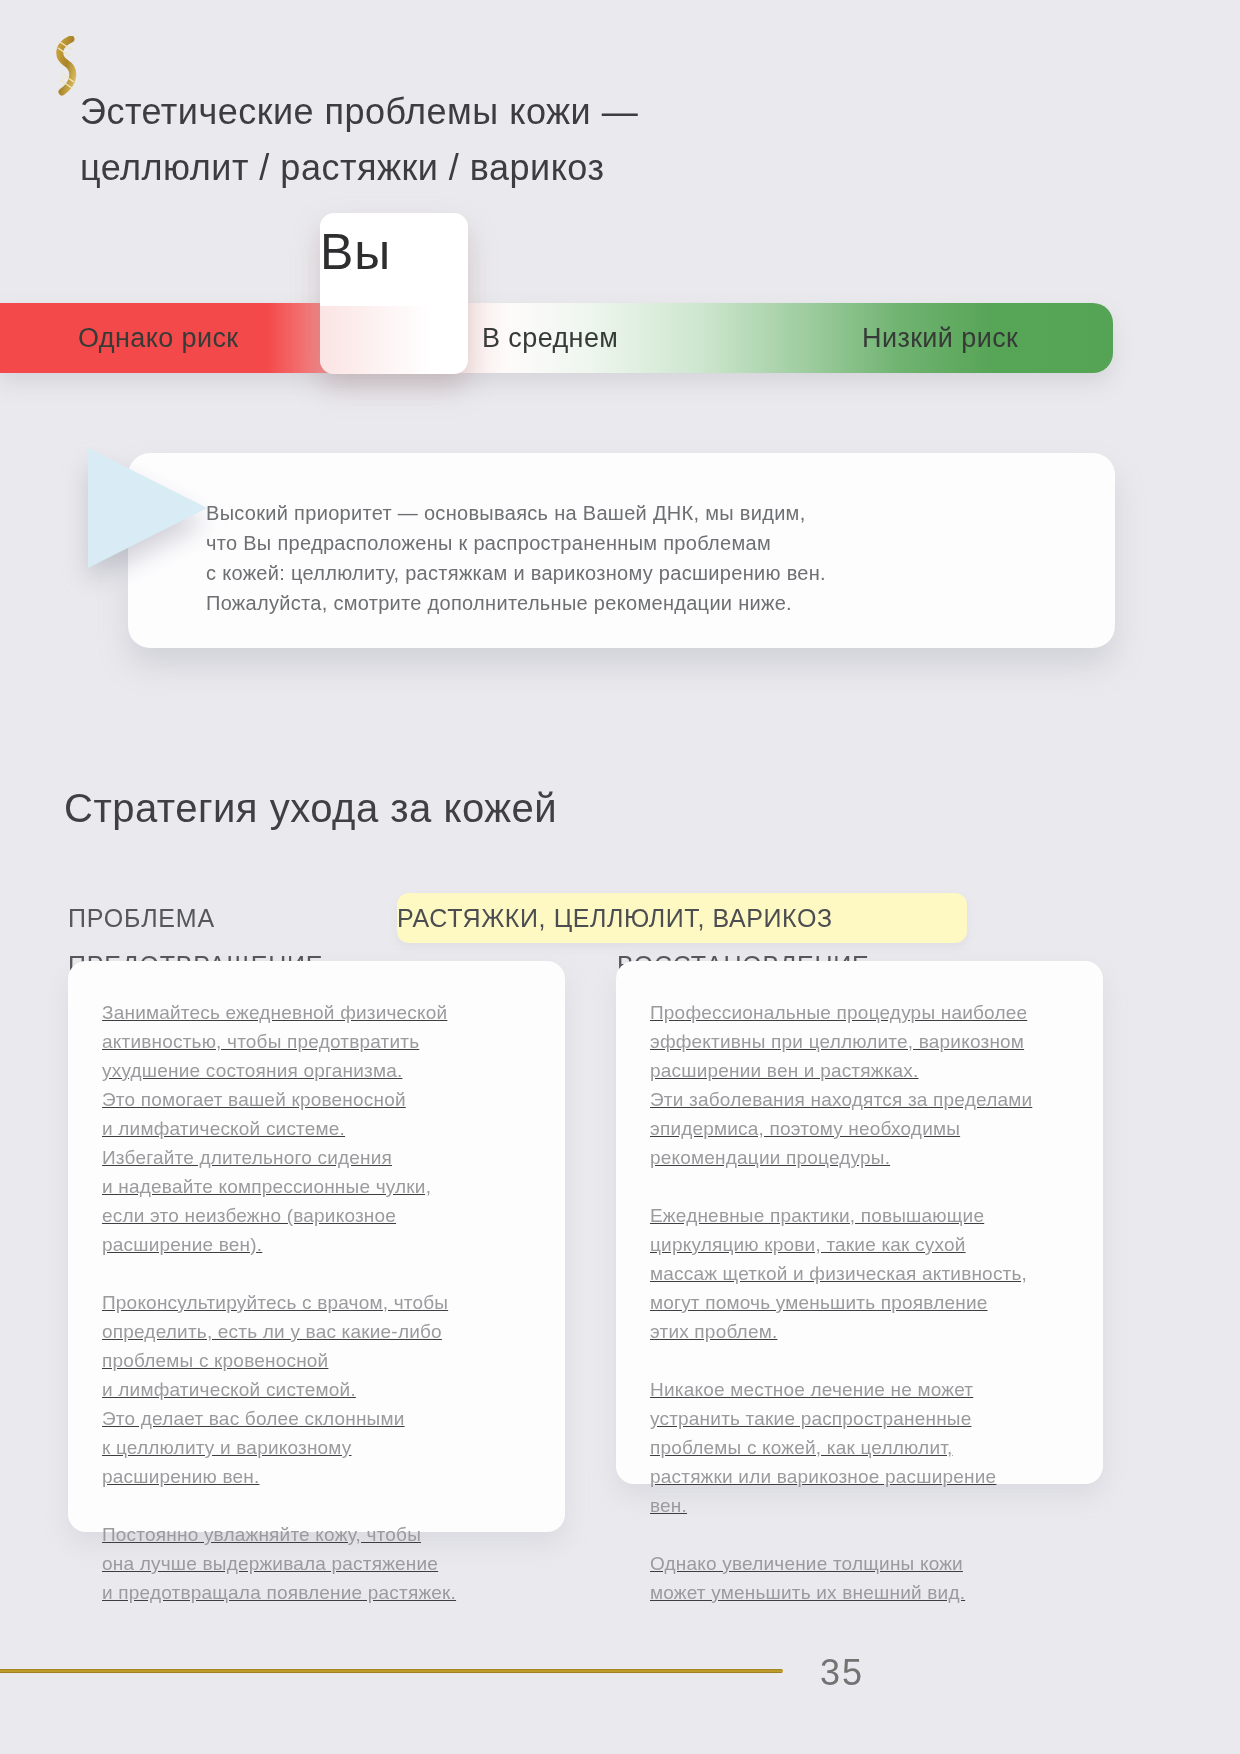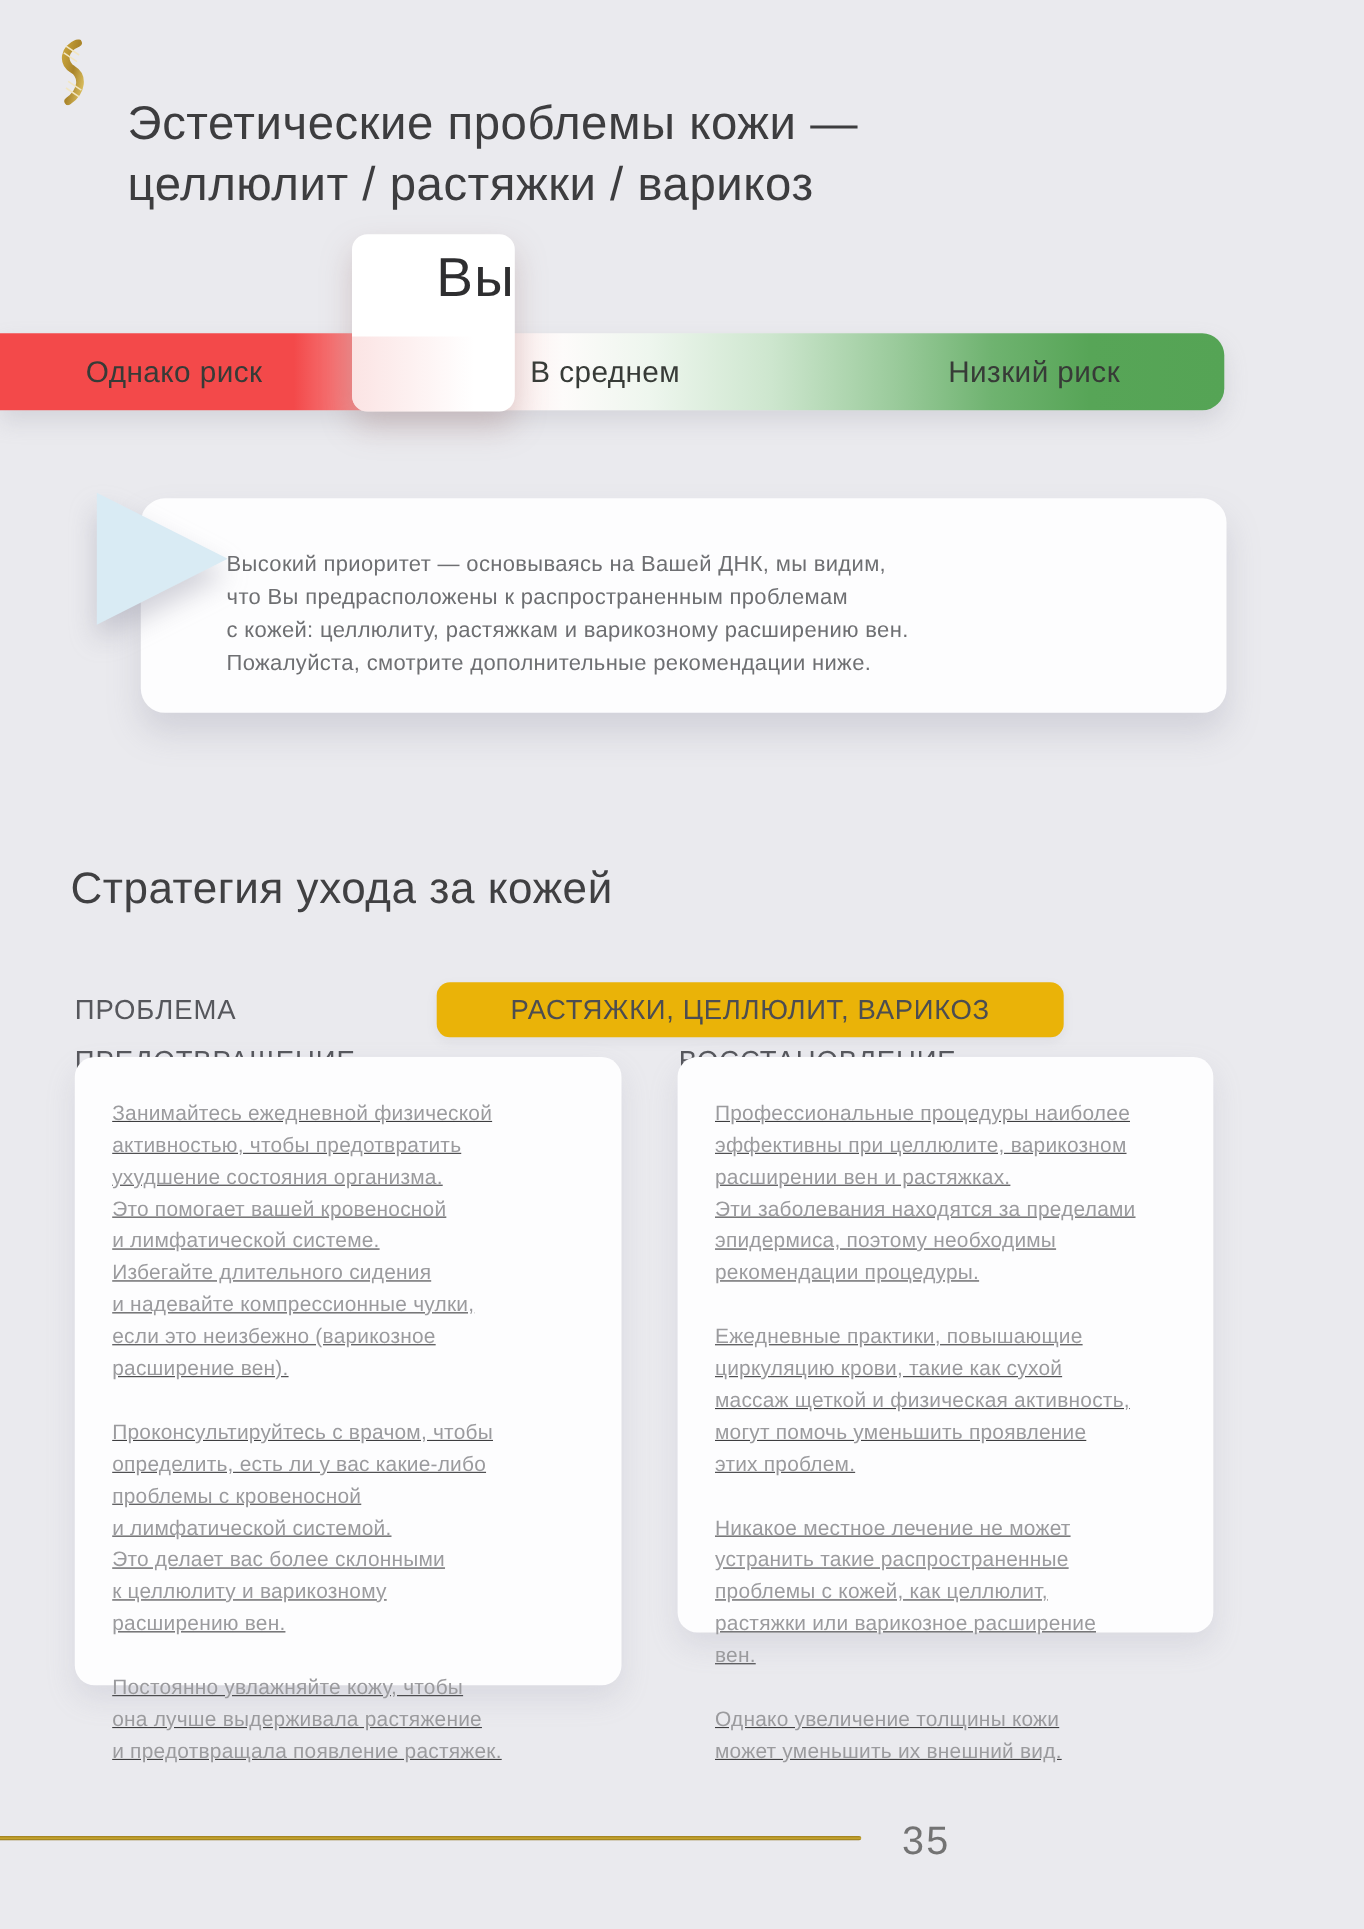--- a/index.html
+++ b/index.html
@@ -6,22 +6,22 @@
   .page{
     position:relative;width:1240px;height:1754px;margin:0 auto;
     background:#eaeaee;overflow:hidden;
     font-family:"Liberation Sans","DejaVu Sans",sans-serif;
     color:#3e3e40;
   }
   
   .logo{position:absolute;left:50px;top:36px;width:32px;height:60px;}
   .title{
     position:absolute;left:80px;top:84px;
-    font-size:43px;font-weight:200;line-height:56px;
-    color:#3d3d3f;letter-spacing:.5px;margin-left:36px;
+    font-size:36px;font-weight:200;line-height:56px;
+    color:#3d3d3f;letter-spacing:.5px;
   }
   
   .risk-bar{
     position:absolute;left:0;top:303px;width:1113px;height:70px;
     border-radius:0 20px 20px 0;
     background:linear-gradient(to right,
       #f3494a 0%, #f3494a 24%,
       #f9b9b9 33%, #fce9e9 40%,
       #fdfbfa 46%, #eef6ee 53%,
       #cde6ce 63%, #9bcb9c 73%,
@@ -32,21 +32,21 @@
     position:absolute;top:0;height:70px;line-height:70px;
     font-size:27px;font-weight:400;color:#373b37;letter-spacing:.4px;
   }
   .lbl-high{left:78px;color:#402c2c;}
   .lbl-mid{left:482px;color:#3f4540;}
   .lbl-low{left:862px;color:#28402a;}
   .marker{
     position:absolute;left:320px;top:213px;width:148px;height:161px;
     background:#ffffff;border-radius:14px;z-index:3;
     box-shadow:0 14px 28px rgba(160,125,125,.35);
-    text-align:right;
+    text-align:left;
   }
   .marker:after{
     content:"";position:absolute;left:0;bottom:0;width:100%;height:68px;
     border-radius:0 0 14px 14px;
     background:linear-gradient(to right,rgba(248,205,205,.55),rgba(255,255,255,0) 75%);
   }
   .marker-label{
     display:inline-block;margin-top:10px;
     font-size:50px;font-weight:200;color:#2e2e30;letter-spacing:1px;
   }
@@ -72,23 +72,23 @@
   .strategy-heading{
     position:absolute;left:64px;top:786px;
     font-size:40px;font-weight:200;color:#404042;letter-spacing:.5px;
   }
   .problem-label{
     position:absolute;left:68px;top:893px;height:50px;line-height:50px;
     font-size:25px;color:#56575c;letter-spacing:.8px;
   }
   .problem-pill{
     position:absolute;left:397px;top:893px;width:570px;height:50px;
-    background:#eab308;border-radius:12px;
+    background:#fef9c3;border-radius:12px;
     box-shadow:0 4px 10px rgba(120,120,140,.10);
-    text-align:center;line-height:50px;
+    text-align:left;line-height:50px;
     font-size:25px;color:#4c4d51;letter-spacing:.6px;
     white-space:nowrap;overflow:hidden;
   }
   .col-label{
     position:absolute;top:950px;height:30px;line-height:30px;
     font-size:25px;color:#56575c;letter-spacing:.8px;
   }
   .prevention-label{left:68px;}
   .recovery-label{left:617px;}
   .body-card{

